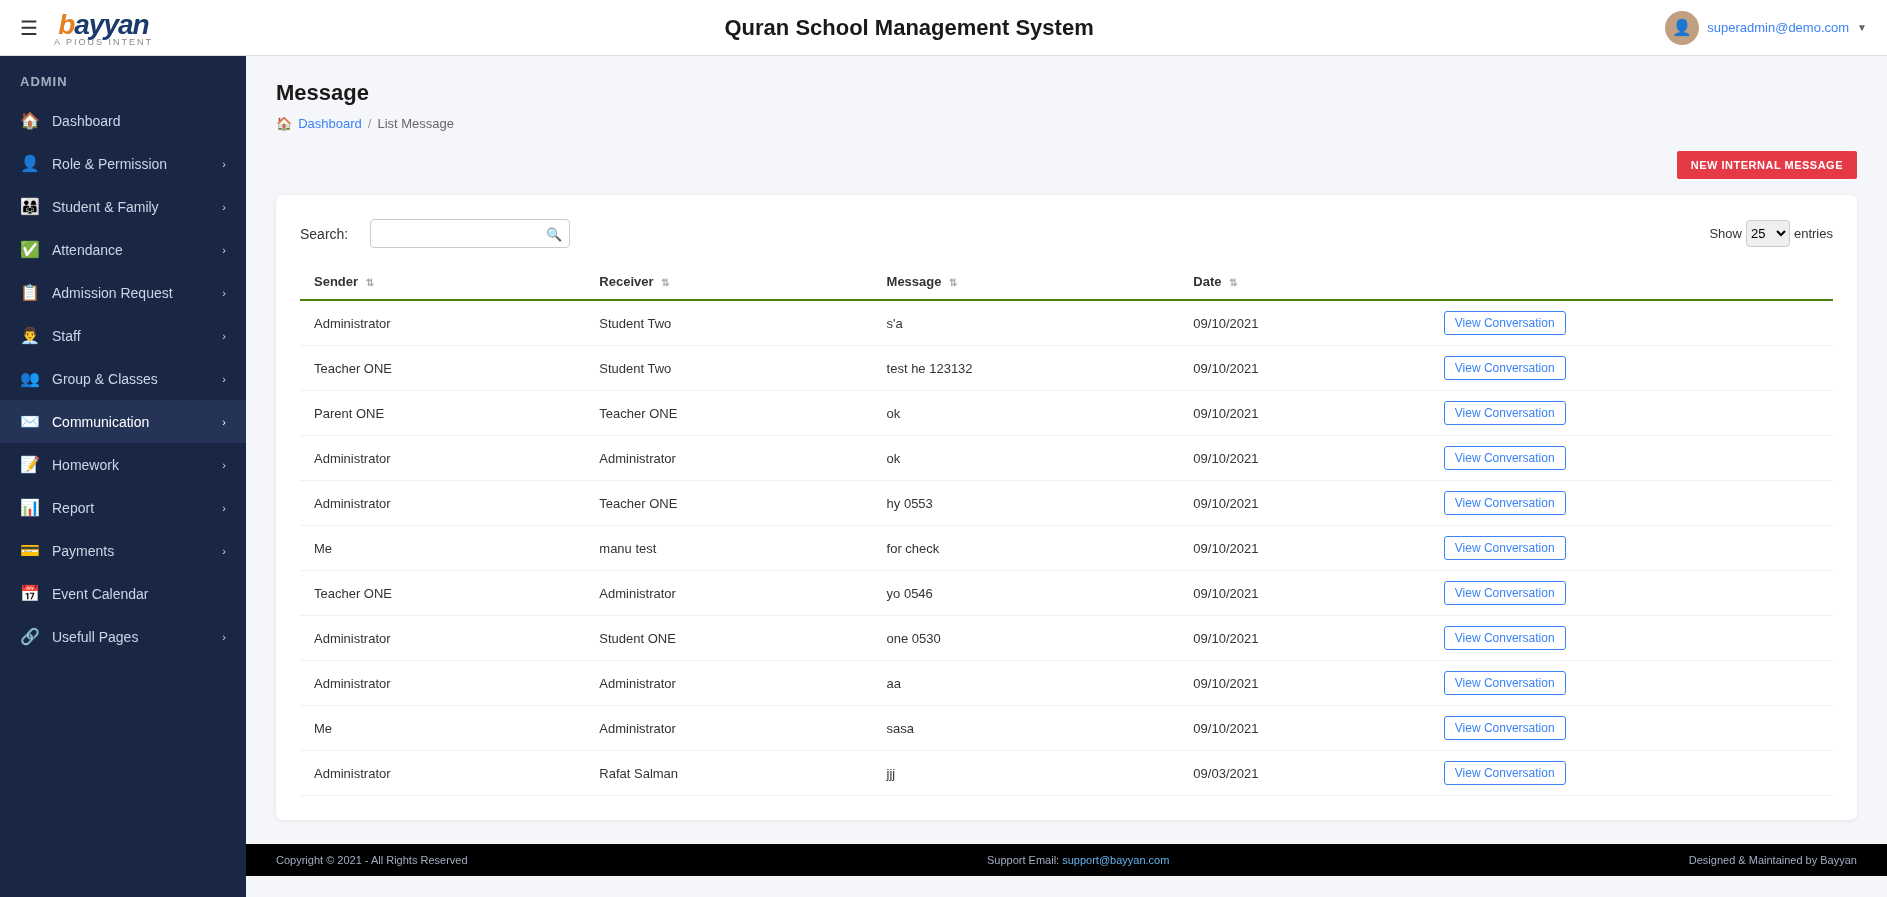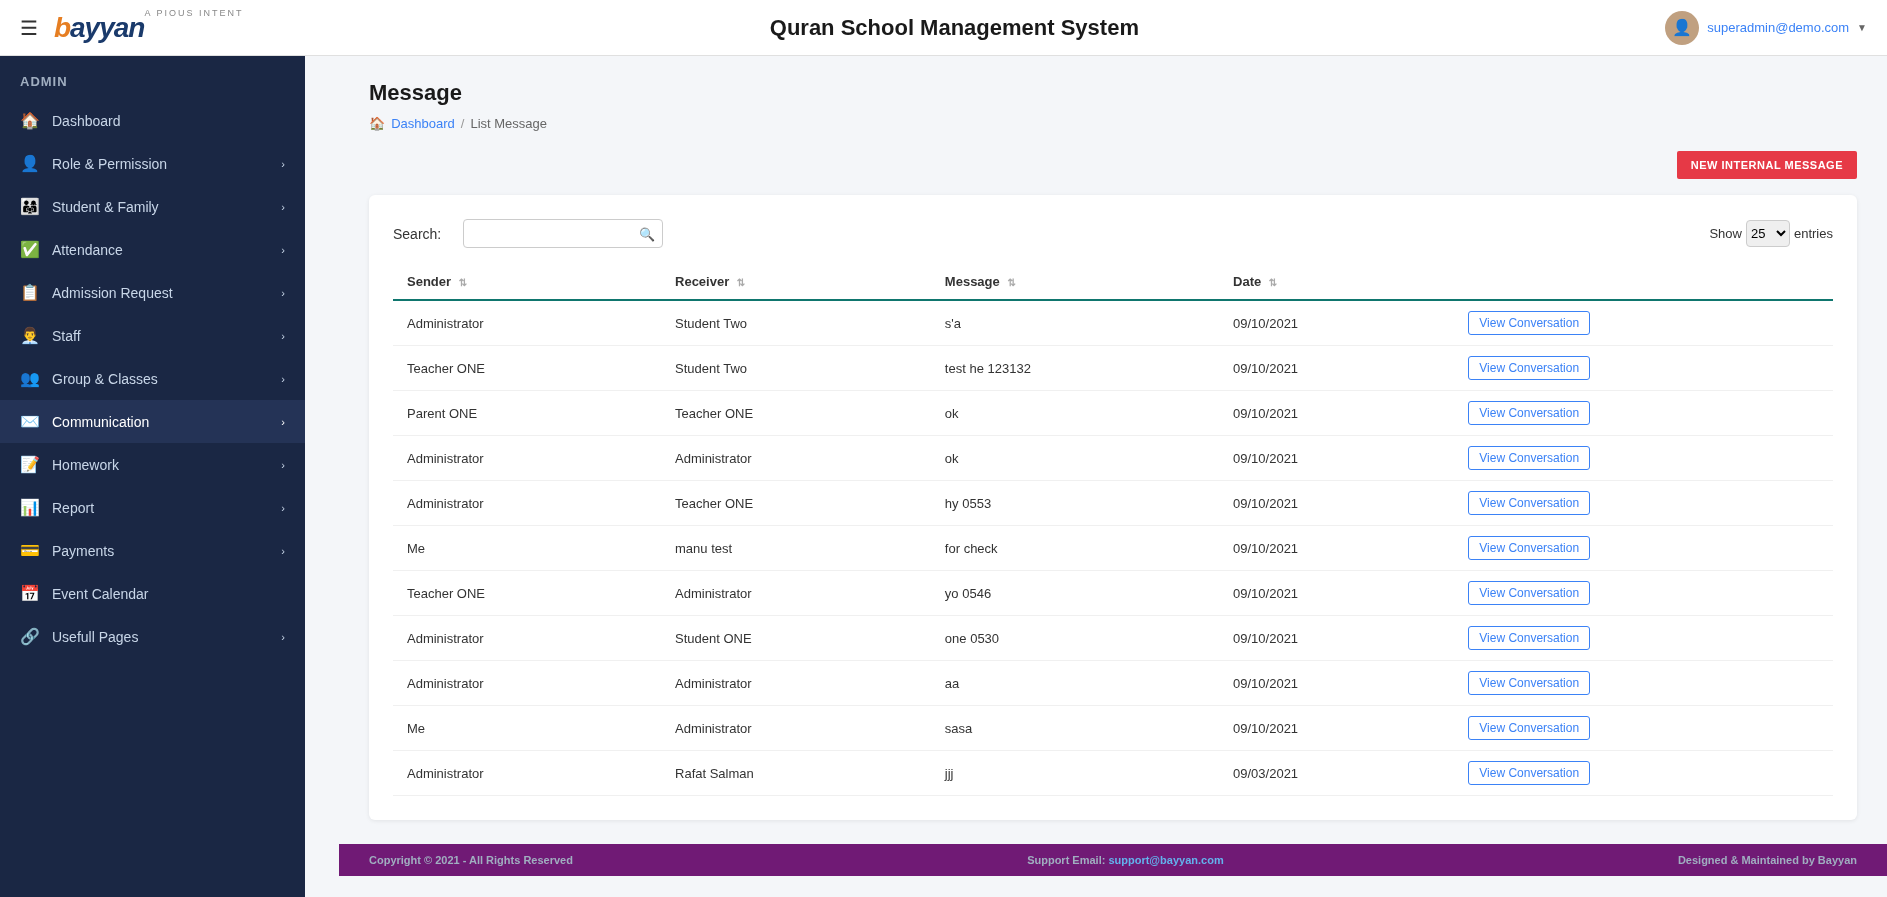--- a/index.html
+++ b/index.html
@@ -22,21 +22,21 @@
     .user-area { display: flex; align-items: center; gap: 8px; cursor: pointer; }
     .user-avatar { width: 34px; height: 34px; border-radius: 50%; background: #c0a080; display: flex; align-items: center; justify-content: center; font-size: 16px; }
     .user-email { font-size: 13px; color: #3b82f6; }
     .dropdown-arrow { font-size: 10px; color: #666; }
 
     
     .main-layout { display: flex; flex: 1; overflow: hidden; }
 
     
     .sidebar {
-      width: 305px;
+      width: 246px;
       background: #1a2744;
       color: #fff;
       display: flex;
       flex-direction: column;
       overflow-y: auto;
       flex-shrink: 0;
     }
     .sidebar-admin-label {
       padding: 18px 20px 10px;
       font-size: 13px;
@@ -58,21 +58,20 @@
     .sidebar-item.active { background: #243356; color: #fff; }
     .sidebar-item .icon { font-size: 16px; width: 20px; text-align: center; }
     .sidebar-item .chevron { margin-left: auto; font-size: 11px; }
 
     
     .content-area {
       flex: 1;
       overflow-y: auto;
       padding: 0;
       background: #f4f6f9;
-      margin-left: 34px;
     }
 
     .content-inner {
       padding: 24px 30px;
     }
 
     .content-page-title {
       font-size: 22px;
       font-weight: 600;
       color: #1a1a1a;
@@ -138,21 +137,21 @@
     .show-select {
       border: 1px solid #ccc;
       border-radius: 4px;
       padding: 4px 0;
       font-size: 13px;
       cursor: pointer;
     }
 
     
     .data-table { width: 100%; border-collapse: collapse; font-size: 13px; }
-    .data-table thead tr { border-bottom: 2px solid #0f766e; }
+    .data-table thead tr { border-bottom: 2px solid #4d7c0f; }
     .data-table th {
       padding: 10px 14px;
       text-align: left;
       font-weight: 600;
       color: #333;
       white-space: nowrap;
       cursor: pointer;
       user-select: none;
     }
     .data-table th .sort-icon { color: #aaa; font-size: 10px; margin-left: 4px; }
@@ -163,39 +162,38 @@
       border: 1px solid #3b82f6;
       color: #3b82f6;
       padding: 4px 10px;
       font-size: 12px;
       cursor: pointer;
       border-radius: 3px;
       white-space: nowrap;
     }
 
     .footer-bar {
-      background: #701a75;
+      background: #000000;
       color: #a0aec0;
       font-size: 11px;
       text-align: center;
       padding: 10px;
       display: flex;
       justify-content: space-between;
       padding: 10px 30px;
-      font-weight: bold;
     }
     .footer-bar a { color: #63b3ed; text-decoration: none; }
   </style>
 </head>
 <body>
 
 <div class="top-header">
   <span class="hamburger-icon">☰</span>
   <div class="logo-area">
-    <div style="display:flex;flex-direction:row;align-items:flex-start;">
+    <div style="display:flex;flex-direction:column;align-items:center;">
       <span style="font-size:28px;font-weight:900;color:#1a3a6b;font-style:italic;letter-spacing:-1px;">
         <span style="color:#e67e22;">b</span>ayyan
       </span>
       <span style="font-size:9px;color:#888;letter-spacing:2px;text-transform:uppercase;margin-top:-4px;">A PIOUS INTENT</span>
     </div>
   </div>
   <div class="page-title">Quran School Management System</div>
   <div class="user-area">
     <div class="user-avatar">👤</div>
     <span class="user-email">superadmin@demo.com</span>

